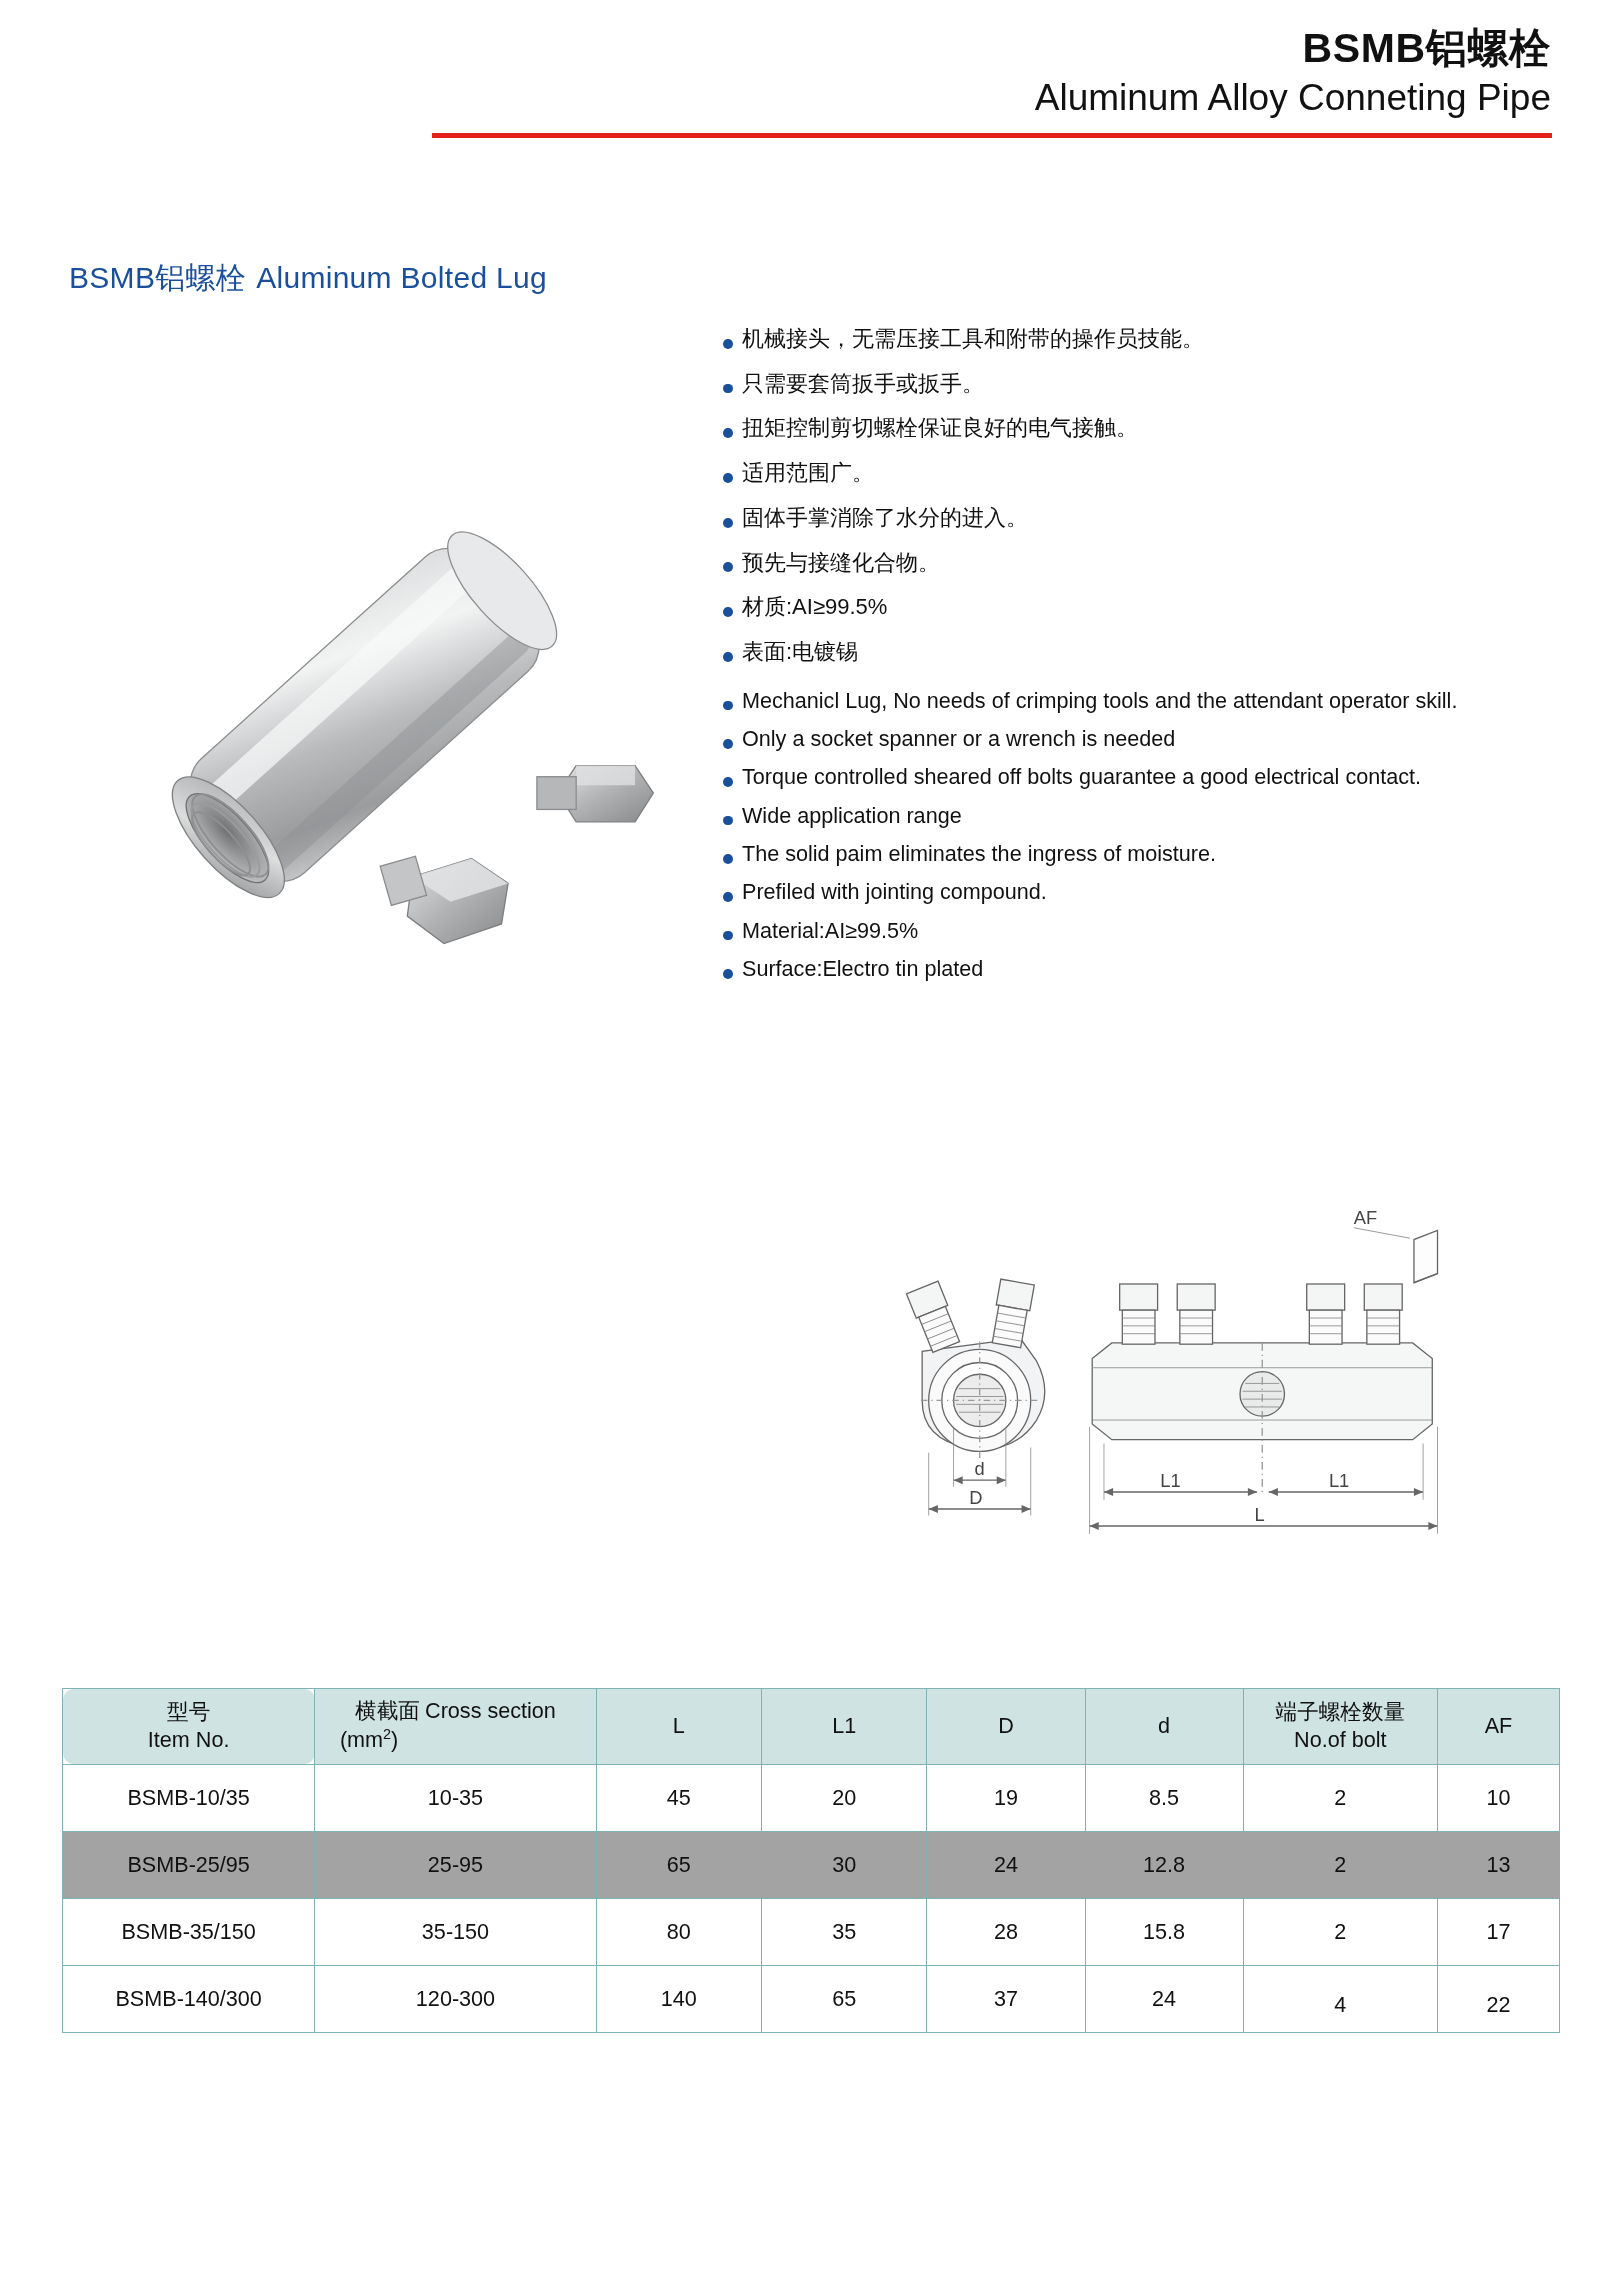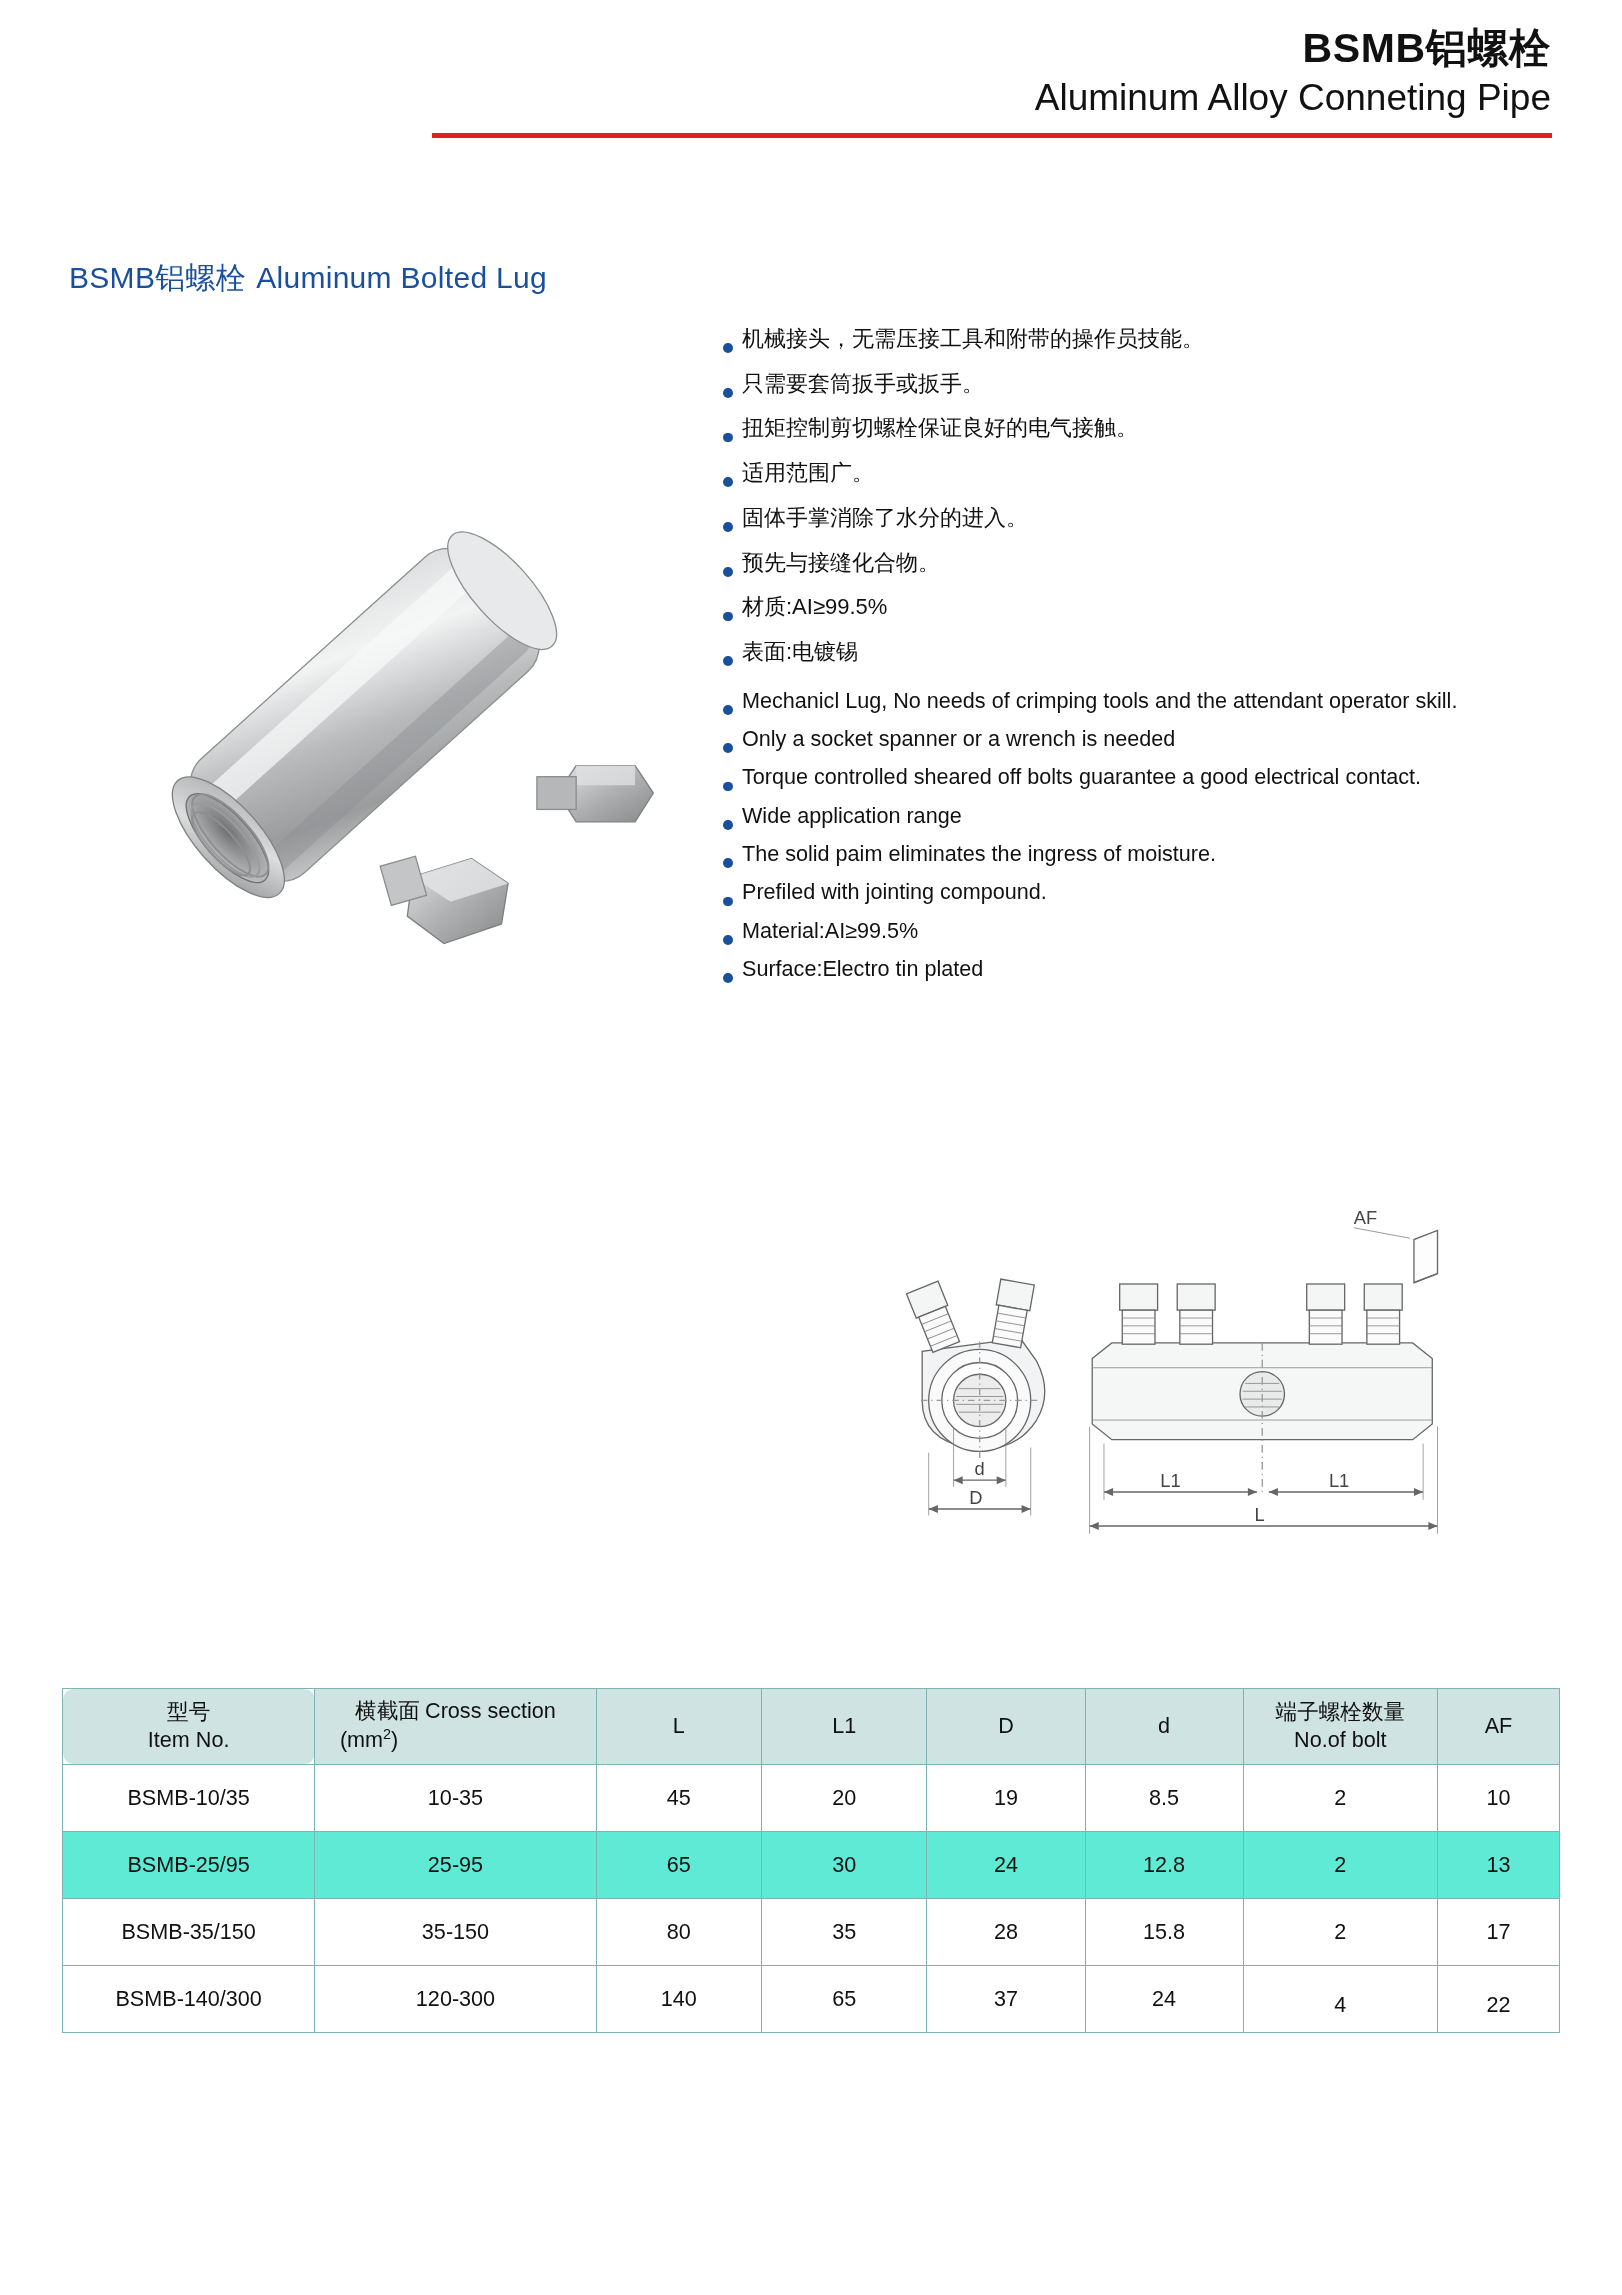--- a/index.html
+++ b/index.html
@@ -75,21 +75,21 @@
 
   
   .features {
     position: absolute;
     top: 324px;
     left: 723px;
     width: 831px;
   }
   .feat {
     display: flex;
-    align-items: flex-end;
+    align-items: center;
     margin-bottom: 14.4px;
   }
   .feat .dot {
     flex: 0 0 auto;
     width: 9.8px;
     height: 9.8px;
     border-radius: 50%;
     background: #1a4f9c;
     margin-top: 10.5px;
     margin-right: 9.2px;
@@ -136,21 +136,21 @@
     background: #cfe4e2;
     padding: 9.2px 2.6px;
     line-height: 1.3;
     font-size: 21.6px;
   }
   table.spec tbody td {
     height: 52px;
     padding: 7px;
   }
   table.spec tbody tr.alt td {
-    background: #5eead4;
+    background: #a3a3a3;
     text-align: center;
   }
   .sup { font-size: 14.4px; vertical-align: super; }
   .col-item { width: 17%; border-radius: 11px; }
   .col-cross { width: 19%; }
   .col-l { width: 11%; }
   .col-l1 { width: 11%; }
   .col-d { width: 10.5%; }
   .col-dd { width: 10.5%; }
   .col-bolt { width: 13%; }

